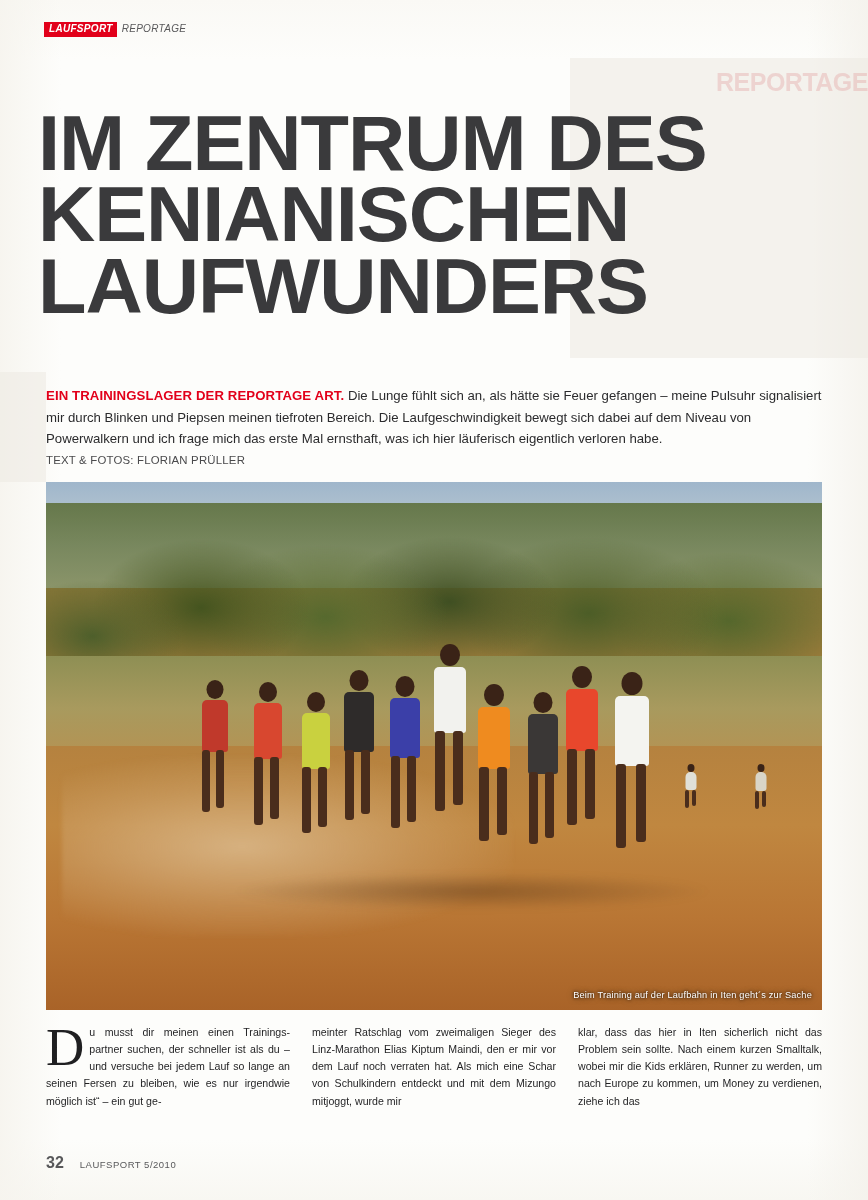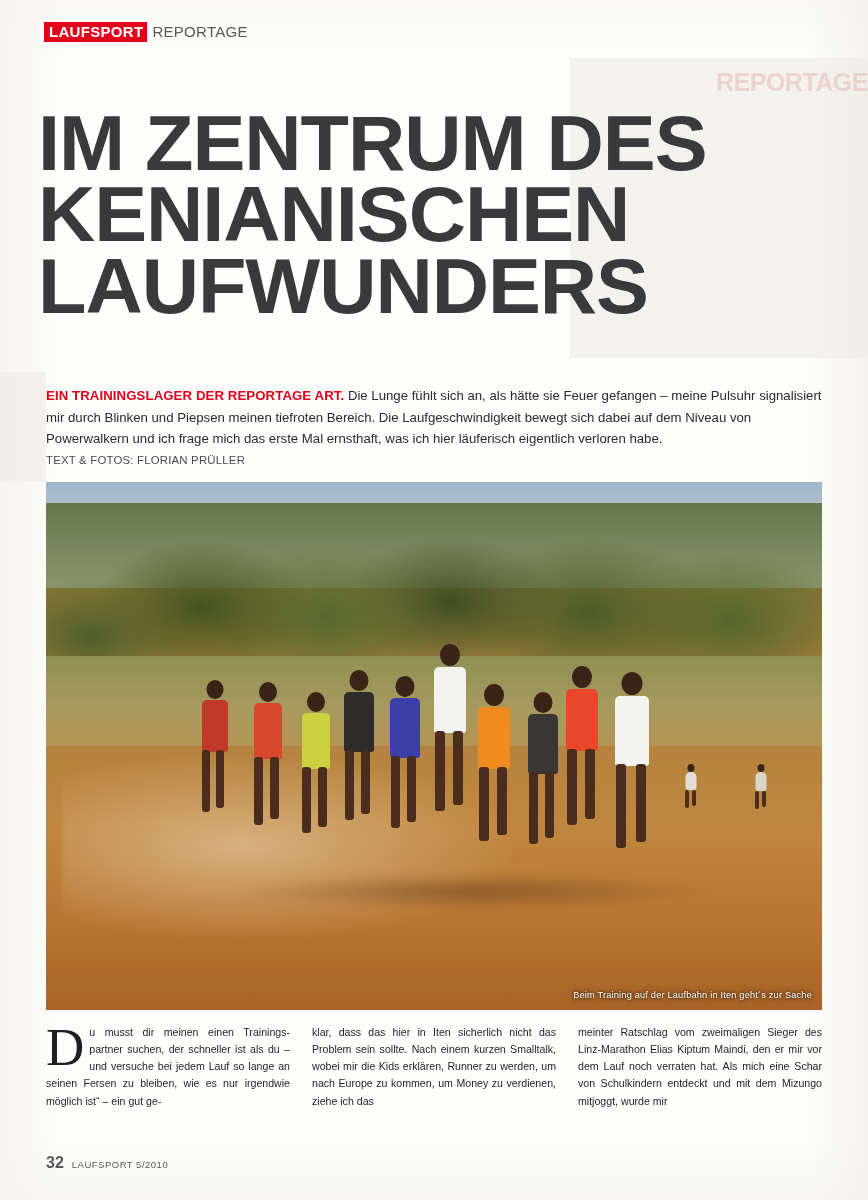--- a/index.html
+++ b/index.html
@@ -44,22 +44,23 @@
     pointer-events: none;
   }
 
   
   .kicker {
     position: absolute;
     left: 44px;
     top: 22px;
     display: flex;
     align-items: center;
-    font-size: 15px;
+    font-size: 10px;
     letter-spacing: 0.3px;
+    font-style: italic;
   }
   .kicker .tag-red {
     background: #e2001a;
     color: #ffffff;
     font-weight: 700;
     padding: 2px 4px 2px 5px;
     line-height: 1.05;
   }
   .kicker .tag-rest {
     color: #58585a;
@@ -217,21 +218,21 @@
     color: #1f1f21;
   }
 
   
   .footer {
     position: absolute;
     left: 46px;
     bottom: 28px;
     display: flex;
     align-items: baseline;
-    gap: 8px;
+    gap: 16px;
   }
   .folio {
     font-size: 16px;
     font-weight: 700;
     color: #58585a;
   }
   .folio-text {
     font-size: 9.5px;
     letter-spacing: 0.5px;
     color: #58585a;
@@ -348,24 +349,24 @@
 
     <figcaption class="caption-bar">Beim Training auf der Laufbahn in Iten geht´s zur Sache</figcaption>
   </figure>
 
   <div class="columns">
     <div class="col">
       <span class="dropcap">D</span>
       <span>u musst dir meinen einen Trainings-partner suchen, der schneller ist als du – und versuche bei jedem Lauf so lange an seinen Fersen zu bleiben, wie es nur irgendwie möglich ist“ – ein gut ge-</span>
     </div>
     <div class="col">
+      <span>meinter Ratschlag vom zweimaligen Sieger des Linz-Marathon Elias Kiptum Maindi, den er mir vor dem Lauf noch verraten hat. Als mich eine Schar von Schulkindern entdeckt und mit dem Mizungo mitjoggt, wurde mir</span>
+    </div>
+    <div class="col">
       <span>klar, dass das hier in Iten sicherlich nicht das Problem sein sollte. Nach einem kurzen Smalltalk, wobei mir die Kids erklären, Runner zu werden, um nach Europe zu kommen, um Money zu verdienen, ziehe ich das</span>
-    </div>
-    <div class="col">
-      <span>meinter Ratschlag vom zweimaligen Sieger des Linz-Marathon Elias Kiptum Maindi, den er mir vor dem Lauf noch verraten hat. Als mich eine Schar von Schulkindern entdeckt und mit dem Mizungo mitjoggt, wurde mir</span>
     </div>
   </div>
 
   <div class="footer">
     <span class="folio">32</span>
     <span class="folio-text">LAUFSPORT 5/2010</span>
   </div>
 </div>
 
 </body></html>

